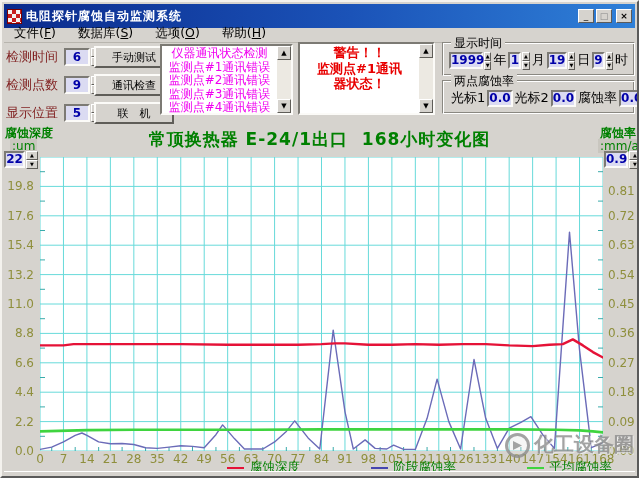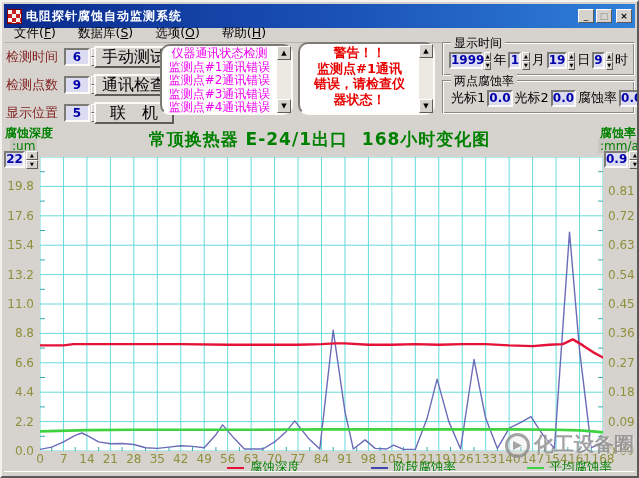--- a/index.html
+++ b/index.html
@@ -25,24 +25,24 @@
   .sunken{border:2px solid;border-color:#7c7a74 #fcfbf8 #fcfbf8 #7c7a74;background:#dbdbf2;
     color:#0000a8;font-size:12px;}
   .raised{border:2px solid;border-color:#fcfbf8 #5f5d58 #5f5d58 #fcfbf8;background:#d6d3ce;}
   
   .field-row{position:absolute;display:flex;align-items:center;height:20px;}
   .field-label{font-size:13px;color:#7f1d1d;width:58px;white-space:nowrap;}
   .field-box{width:26px;height:18px;text-align:center;line-height:14px;font-weight:bold;}
   .spin{width:12px;height:18px;display:flex;flex-direction:column;margin-left:1px;}
   .spin-btn{flex:1;font-size:5px;line-height:7px;text-align:center;color:#000;
     border:1px solid;border-color:#fff #5f5d58 #5f5d58 #fff;background:#d6d3ce;}
-  .cmd-btn{position:absolute;width:80px;height:22px;font-size:16px;color:#000;
+  .cmd-btn{position:absolute;width:80px;height:22px;font-size:11px;color:#000;
     display:flex;align-items:center;justify-content:center;white-space:nowrap;}
   
-  .box{position:absolute;background:#fff;display:flex;border-radius:10px;}
+  .box{position:absolute;background:#fff;display:flex;}
   .box-inner{flex:1;overflow:hidden;padding-top:1px;}
   .lb-line{font-size:12px;color:#f000f0;text-align:center;line-height:13.5px;white-space:nowrap;}
   .warn-line{font-size:13px;color:#e80000;font-weight:bold;text-align:center;line-height:15.5px;white-space:nowrap;}
   .vscroll{width:14px;background:#ece9e2;display:flex;flex-direction:column;justify-content:space-between;}
   .sc-btn{width:14px;height:14px;font-size:7px;line-height:12px;text-align:center;color:#000;
     border:1px solid;border-color:#fff #5f5d58 #5f5d58 #fff;background:#d6d3ce;}
   
   .groupbox{position:absolute;border:1px solid;border-color:#8a8881 #fff #fff #8a8881;
     box-shadow:inset 1px 1px 0 #fff, inset -1px -1px 0 #8a8881;}
   .group-title{position:absolute;top:-8px;left:8px;background:#d6d3ce;font-size:12px;color:#000;padding:0 3px;}
@@ -135,21 +135,20 @@
     <div class="vscroll">
       <div class="sc-btn">▲</div>
       <div class="sc-btn">▼</div>
     </div>
   </div>
 
   <div class="box sunken" style="left:296px;top:40px;width:137px;height:73px;background:#fff;">
     <div class="box-inner" id="warnlines">
         <div class="warn-line">警告！！</div>
         <div class="warn-line">监测点#1通讯</div>
-        <div class="warn-line">错误，请检查仪</div>
         <div class="warn-line">器状态！</div>
       </div>
     <div class="vscroll">
       <div class="sc-btn">▲</div>
       <div class="sc-btn">▼</div>
     </div>
   </div>
 
   <div class="groupbox" style="left:440px;top:40px;width:193px;height:34px;">
     <span class="group-title">显示时间</span>

